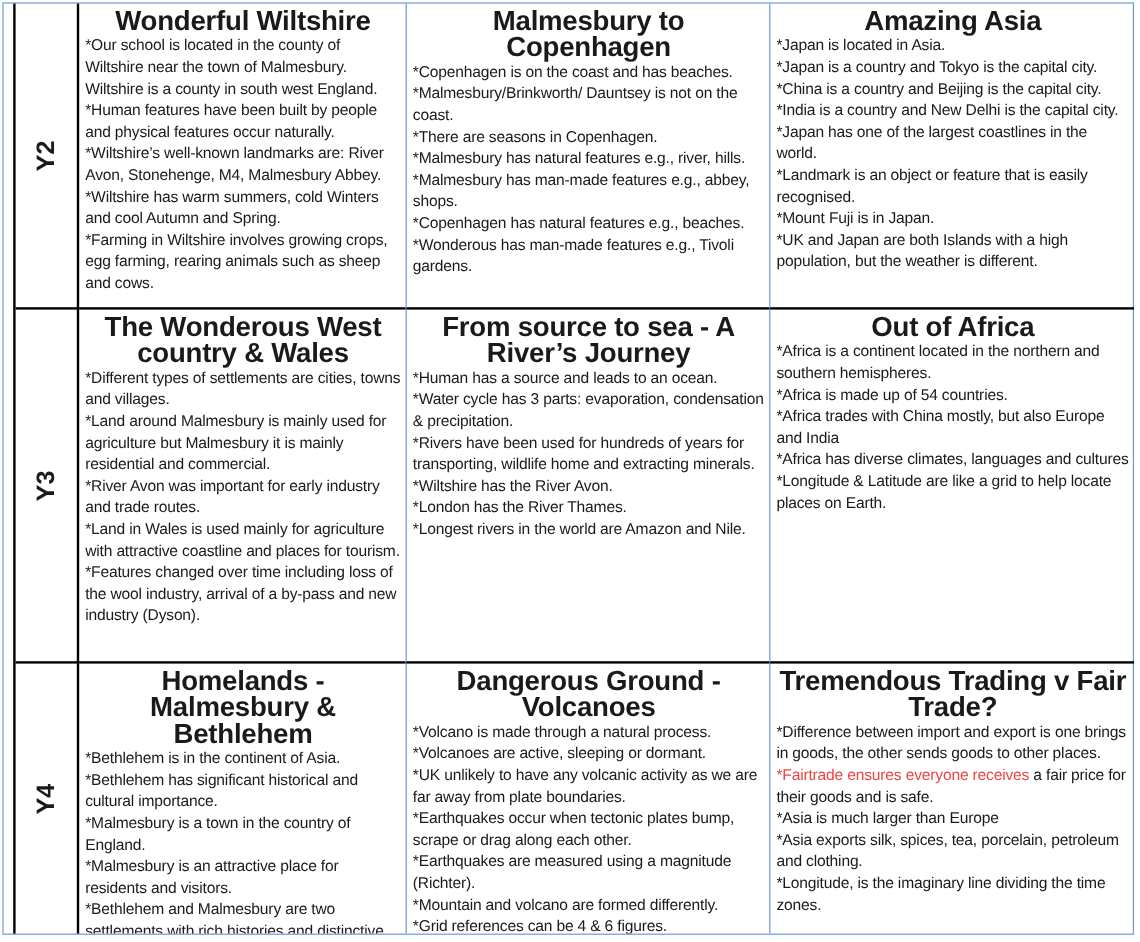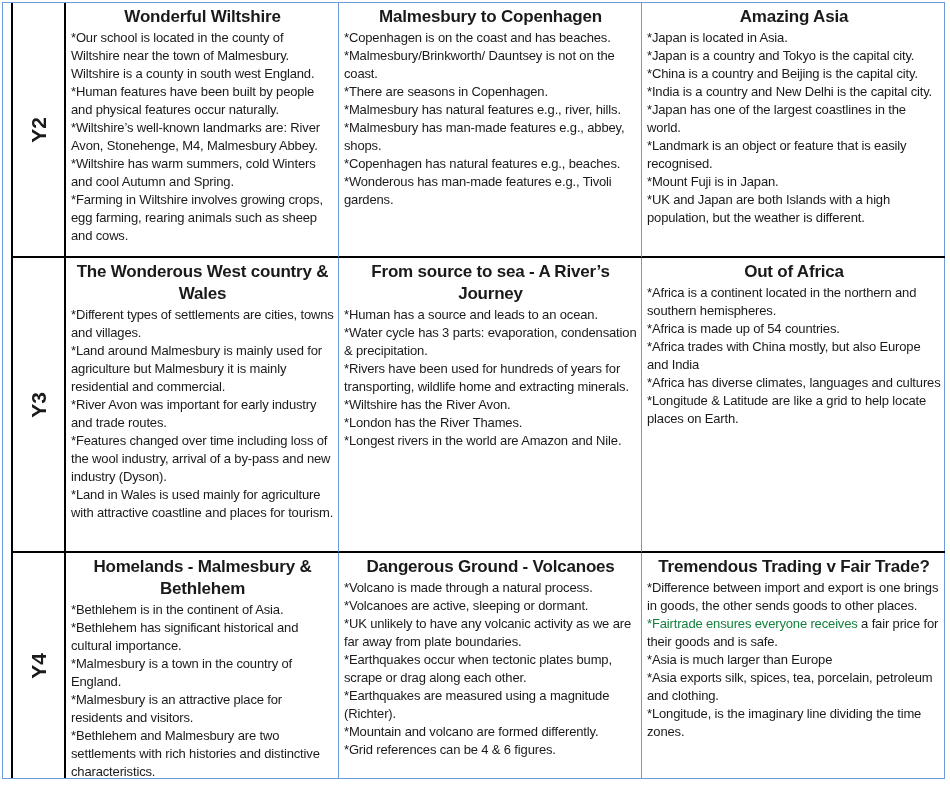--- a/index.html
+++ b/index.html
@@ -26,25 +26,25 @@
     padding:0; overflow:hidden;
   }
   .ylabel {
     transform:rotate(-90deg);
     font-weight:bold; font-size:21px; letter-spacing:0;
     white-space:nowrap;
   }
   .rb { border-bottom:2px solid #000; }
   .bl { border-left:1px solid #6c9bd5; }
   .cell-title {
-    text-align:center; font-weight:bold; font-size:17px; line-height:22px;
+    text-align:center; font-weight:bold; font-size:23px; line-height:22px;
     letter-spacing:-0.2px; padding:1px 2px 1px 2px;
   }
   .b { white-space:pre-wrap; }
-  .navy { color:#15803d; }
+  .navy { color:#ef4444; }
 </style>
 </head>
 <body>
 
 <div class="page">
   <div class="blue-frame"></div>
   <div class="grid">
 
     <div class="ycell rb">
       <span class="ylabel">Y2</span>
@@ -80,22 +80,22 @@
     </div>
 
     <div class="ycell rb">
       <span class="ylabel">Y3</span>
     </div>
     <div class="cell rb">
       <div class="cell-title">The Wonderous West country &amp; Wales</div>
       <div class="b">*Different types of settlements are cities, towns and villages.</div>
       <div class="b">*Land around Malmesbury is mainly used for agriculture but Malmesbury it is mainly residential and commercial.</div>
       <div class="b">*River Avon was important for early industry and trade routes.</div>
+      <div class="b">*Land in Wales is used mainly for agriculture with attractive coastline and places for tourism.</div>
       <div class="b">*Features changed over time including loss of the wool industry, arrival of a by-pass and new industry (Dyson).</div>
-      <div class="b">*Land in Wales is used mainly for agriculture with attractive coastline and places for tourism.</div>
     </div>
     <div class="cell rb bl">
       <div class="cell-title">From source to sea - A River’s Journey</div>
       <div class="b">*Human has a source and leads to an ocean.</div>
       <div class="b">*Water cycle has 3 parts: evaporation, condensation &amp; precipitation.</div>
       <div class="b">*Rivers have been used for hundreds of years for transporting, wildlife home and extracting minerals.</div>
       <div class="b">*Wiltshire has the River Avon.</div>
       <div class="b">*London has the River Thames.</div>
       <div class="b">*Longest rivers in the world are Amazon and Nile.</div>
     </div>

